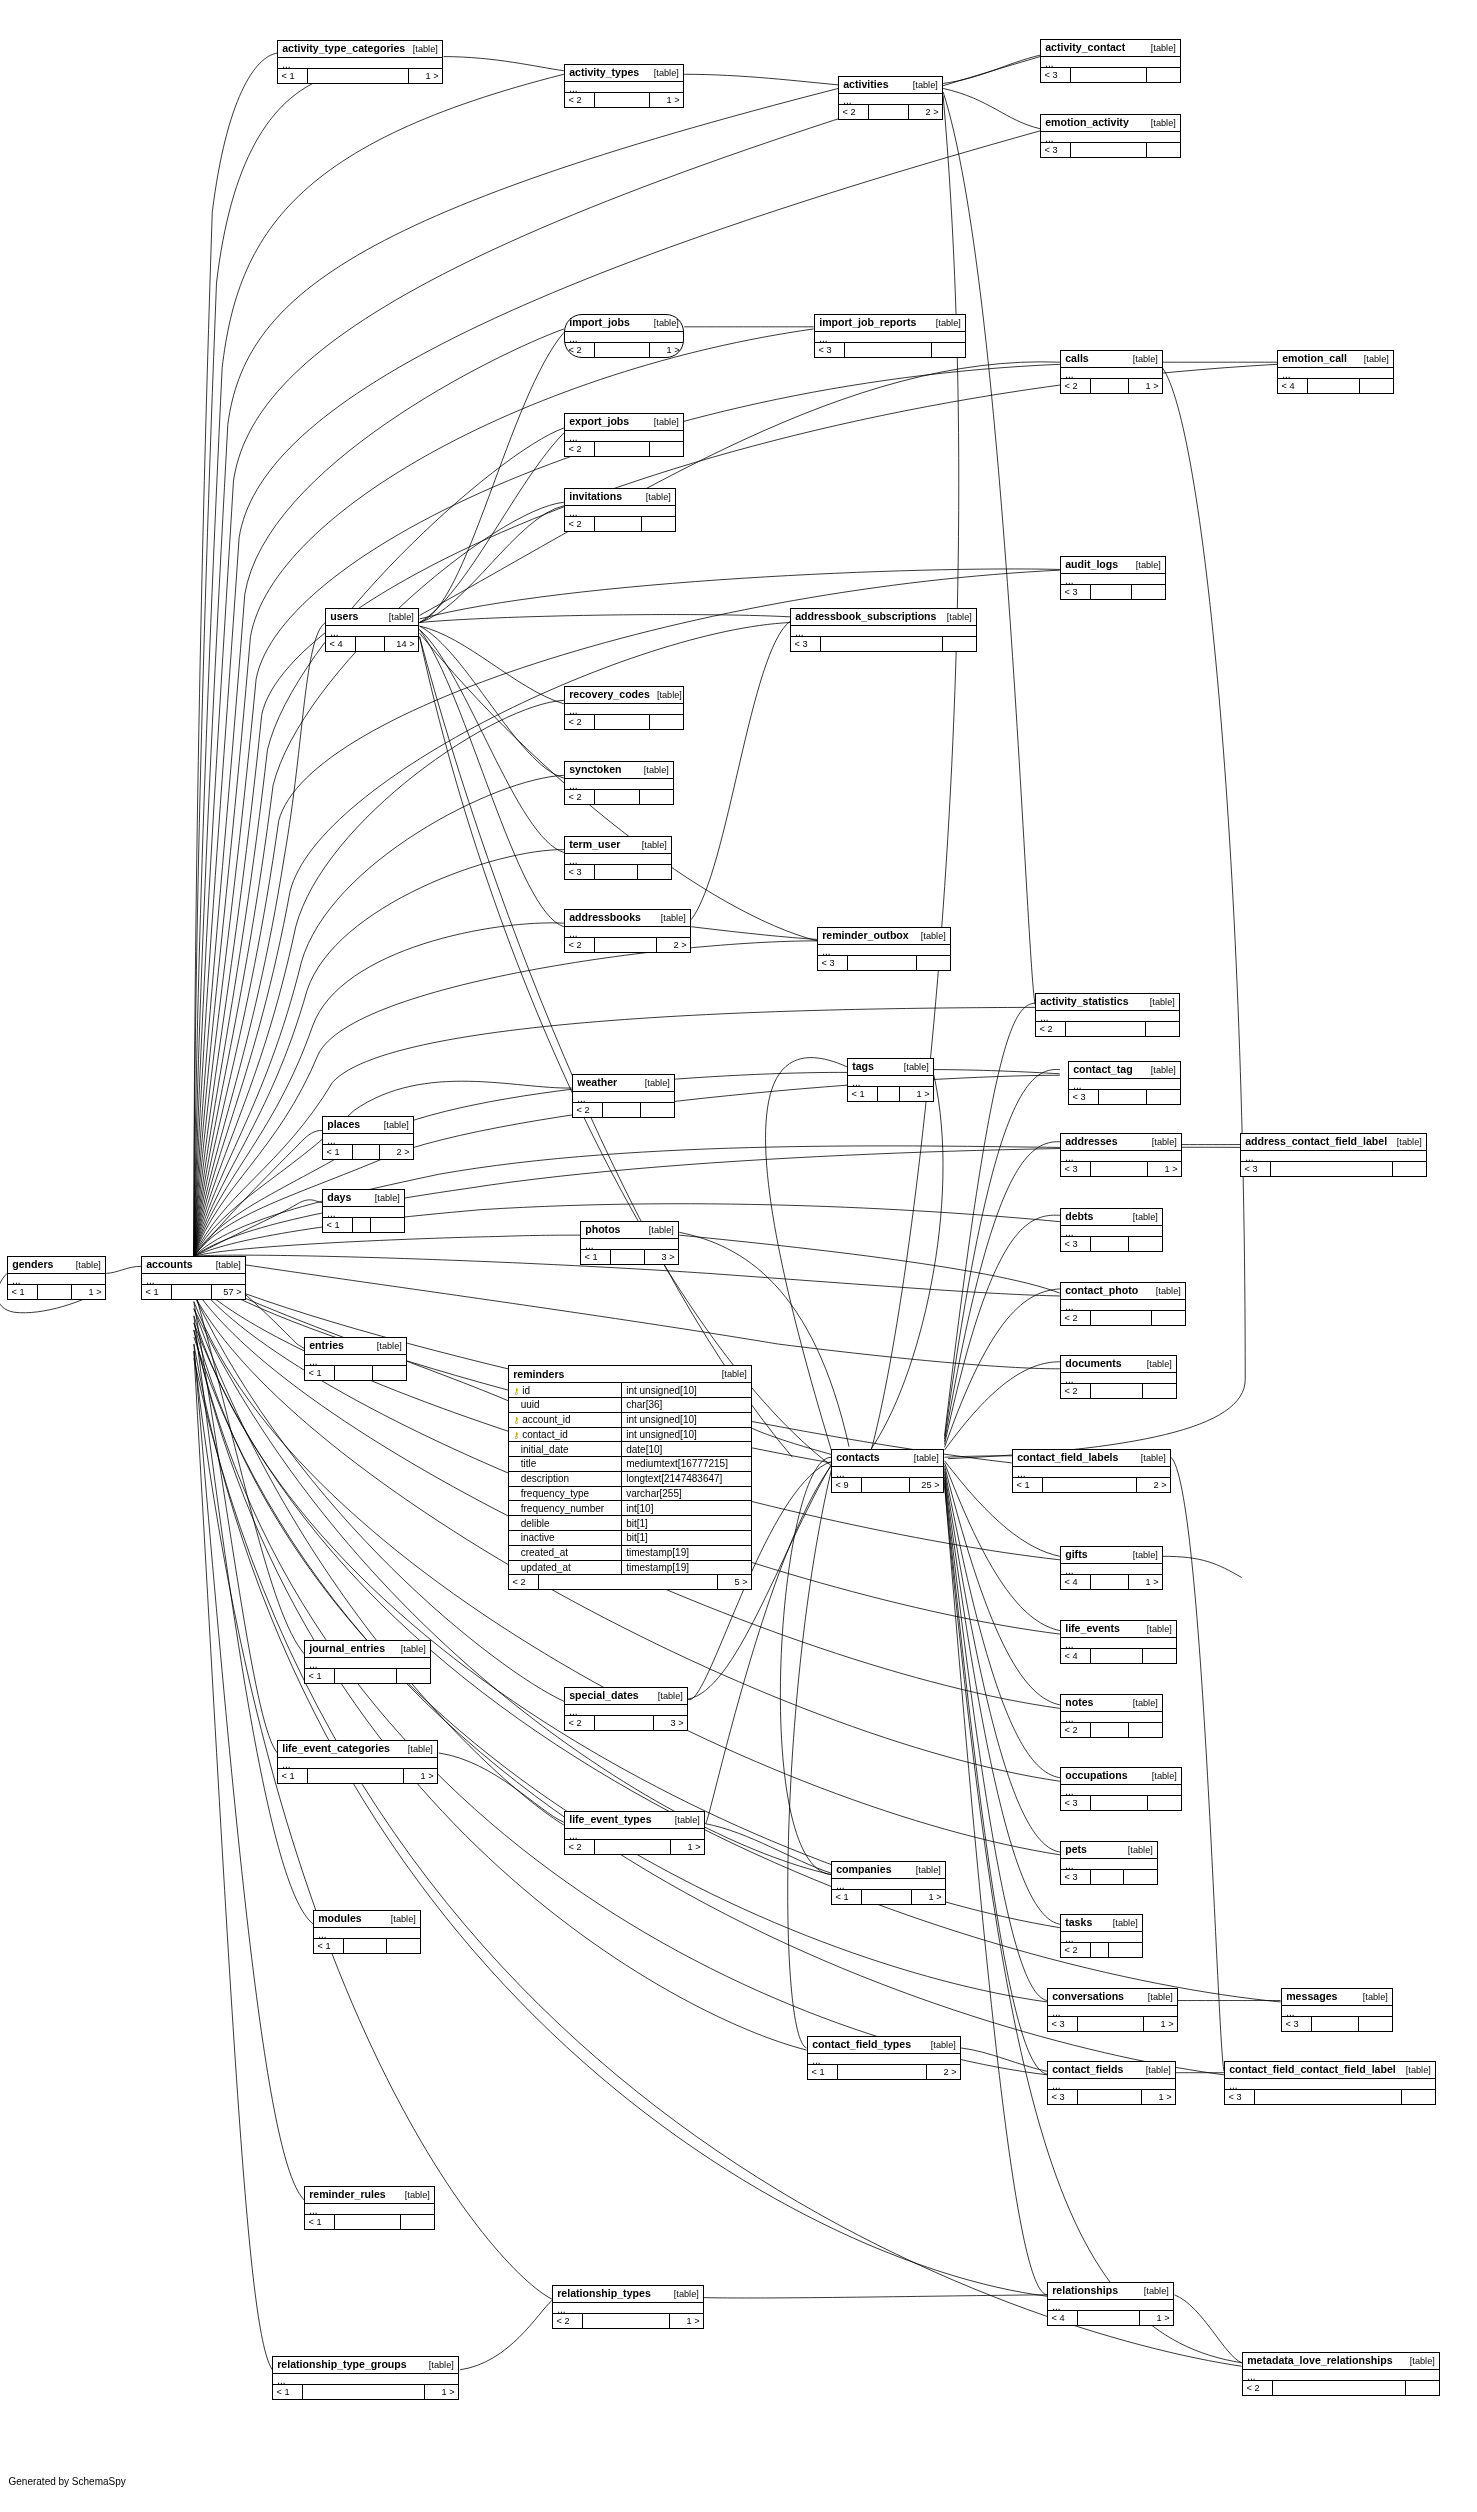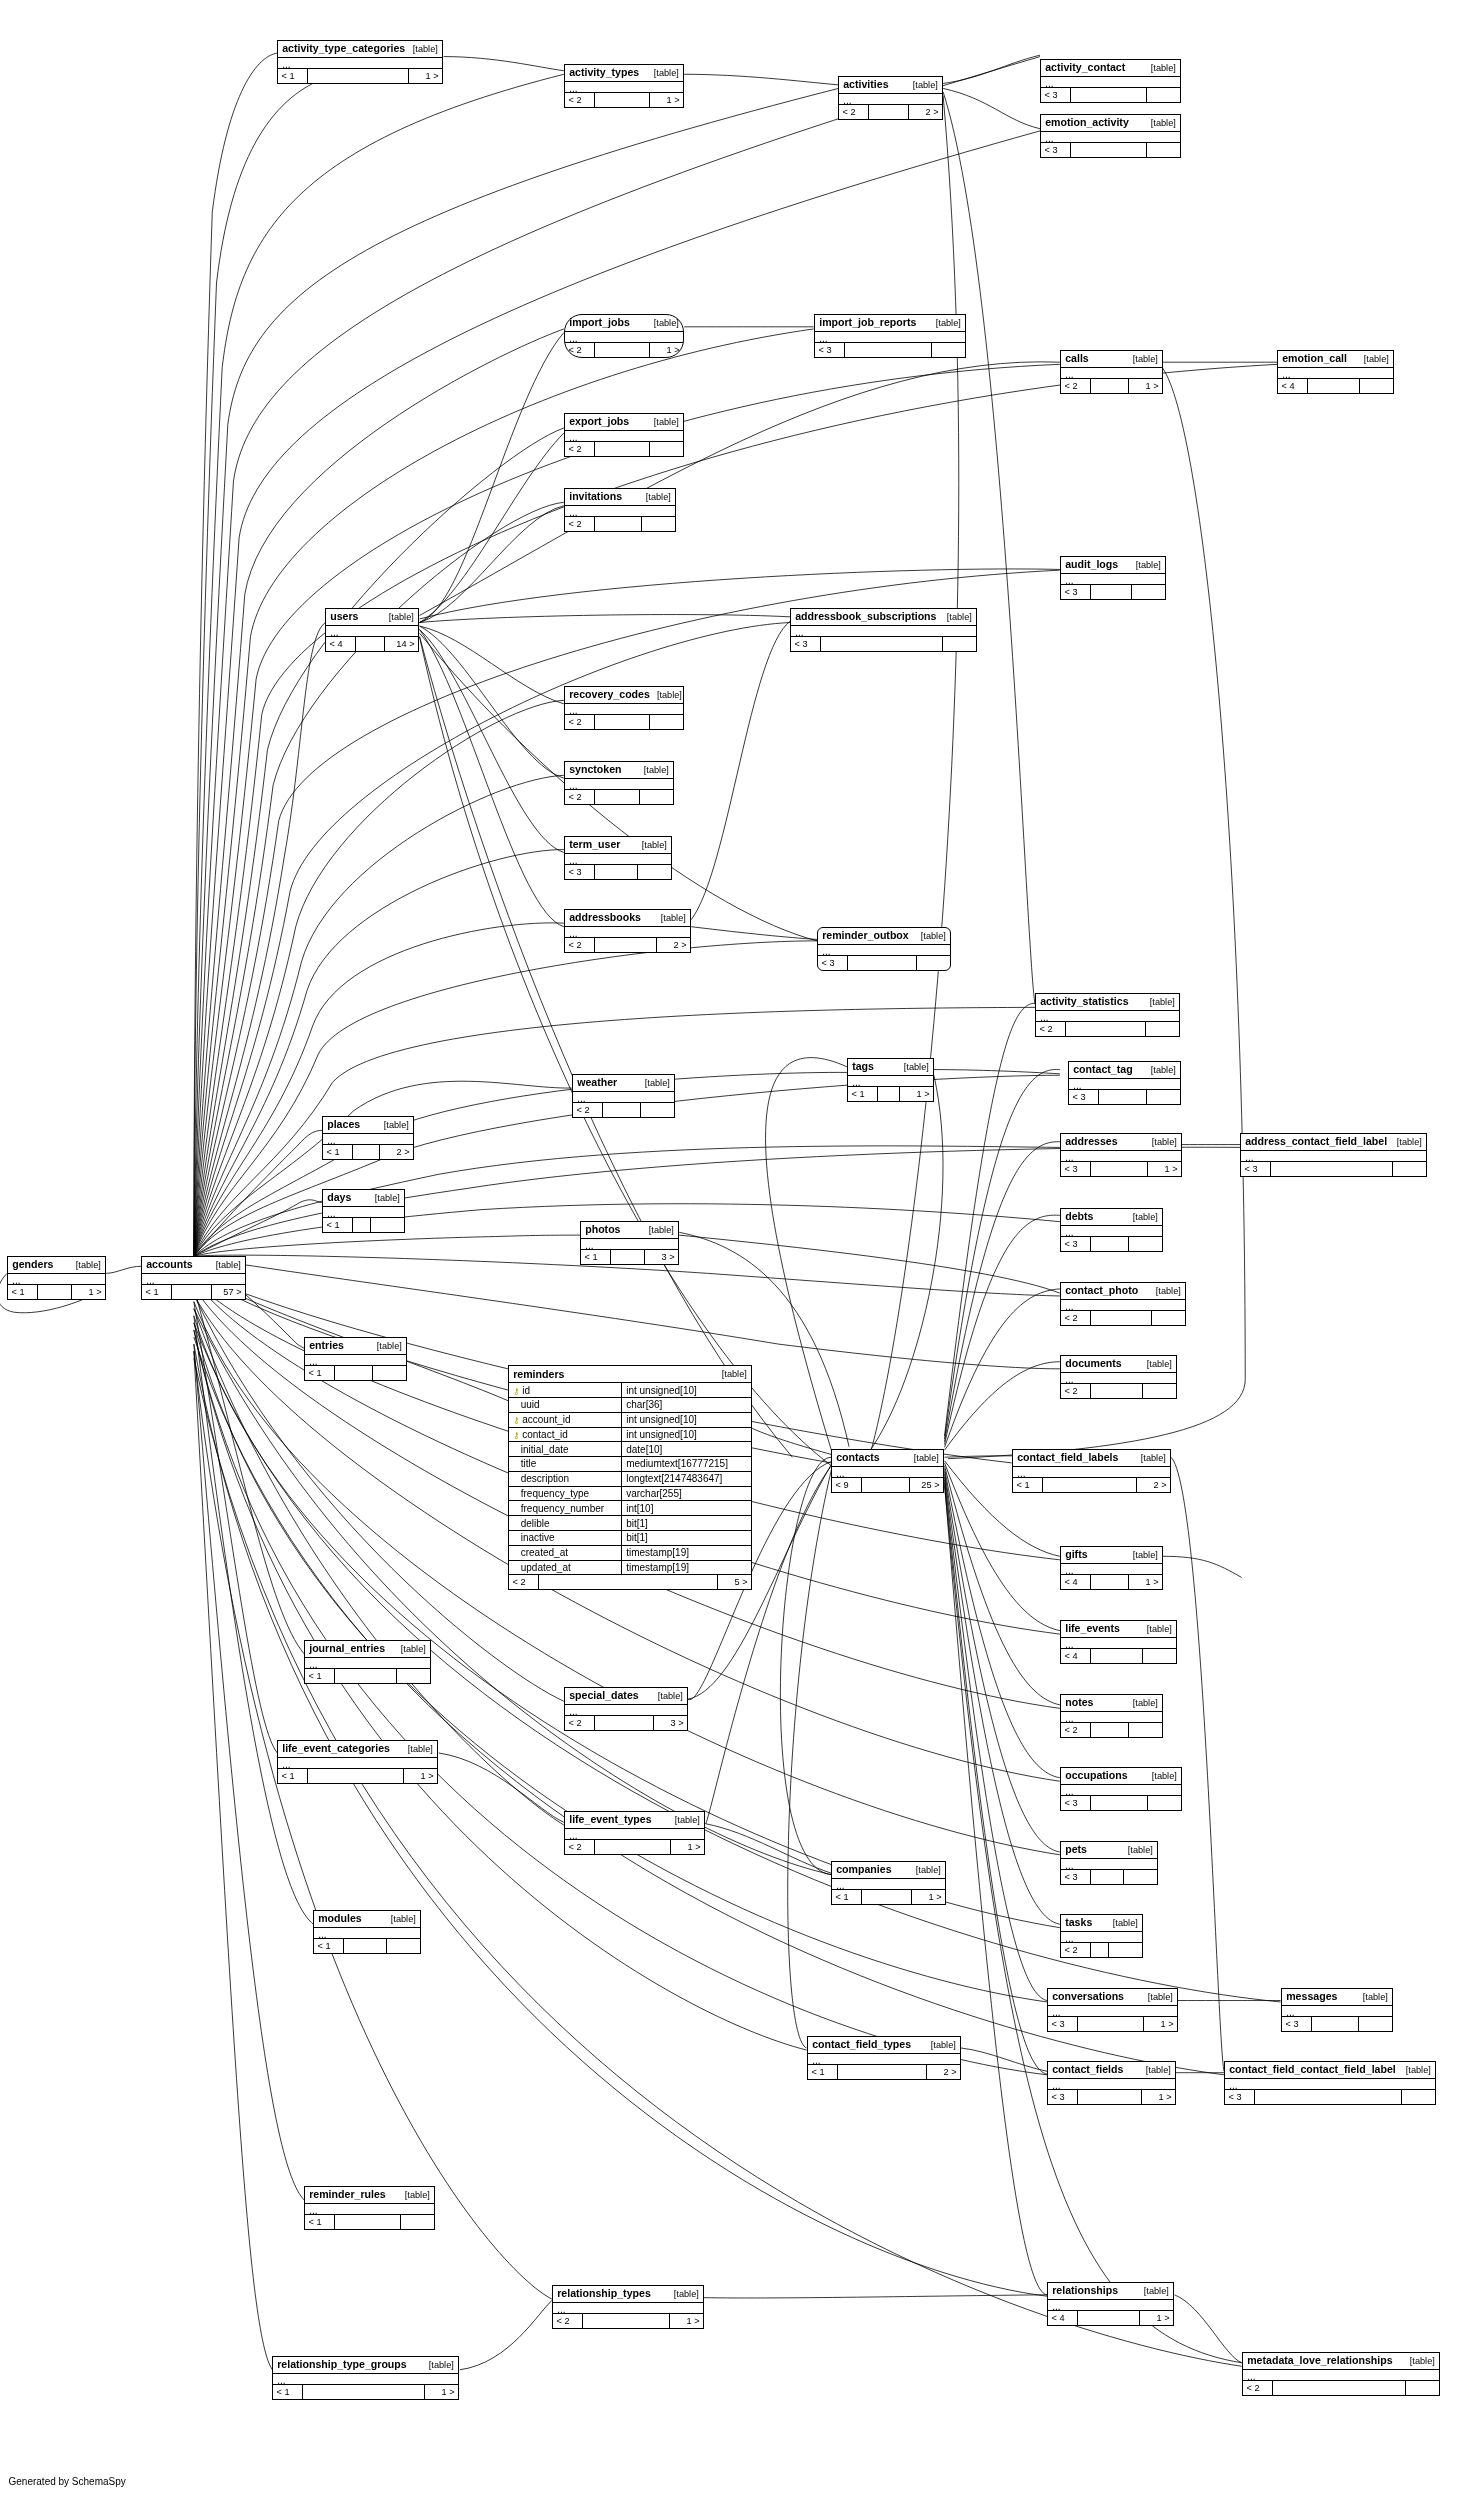--- a/index.html
+++ b/index.html
@@ -224,21 +224,21 @@
         <span class="tn-name">activities</span>
         <span class="tn-tag">[table]</span>
       </div>
       <div class="tn-ellipsis">...</div>
       <div class="tn-foot">
         <div class="f-left" style="width: 30px;">&lt; 2</div>
         <div class="f-blank"></div>
         <div class="f-right" style="width: 33px;">2 &gt;</div>
       </div>
     </div>
-    <div class="table-node" style="left: 1040px; top: 39px; width: 141px; margin-top: 20px;">
+    <div class="table-node" style="left: 1040px; top: 39px; width: 141px;">
       <div class="tn-head">
         <span class="tn-name">activity_contact</span>
         <span class="tn-tag">[table]</span>
       </div>
       <div class="tn-ellipsis">...</div>
       <div class="tn-foot">
         <div class="f-left" style="width: 30px;">&lt; 3</div>
         <div class="f-blank"></div>
         <div class="f-right" style="width: 33px;"></div>
       </div>
@@ -404,21 +404,21 @@
         <span class="tn-name">addressbooks</span>
         <span class="tn-tag">[table]</span>
       </div>
       <div class="tn-ellipsis">...</div>
       <div class="tn-foot">
         <div class="f-left" style="width: 30px;">&lt; 2</div>
         <div class="f-blank"></div>
         <div class="f-right" style="width: 33px;">2 &gt;</div>
       </div>
     </div>
-    <div class="table-node" style="left: 817px; top: 927px; width: 134px; border-radius: 6px;">
+    <div class="table-node" style="left: 817px; top: 927px; width: 134px;">
       <div class="tn-head">
         <span class="tn-name">reminder_outbox</span>
         <span class="tn-tag">[table]</span>
       </div>
       <div class="tn-ellipsis">...</div>
       <div class="tn-foot">
         <div class="f-left" style="width: 30px;">&lt; 3</div>
         <div class="f-blank"></div>
         <div class="f-right" style="width: 33px;"></div>
       </div>

